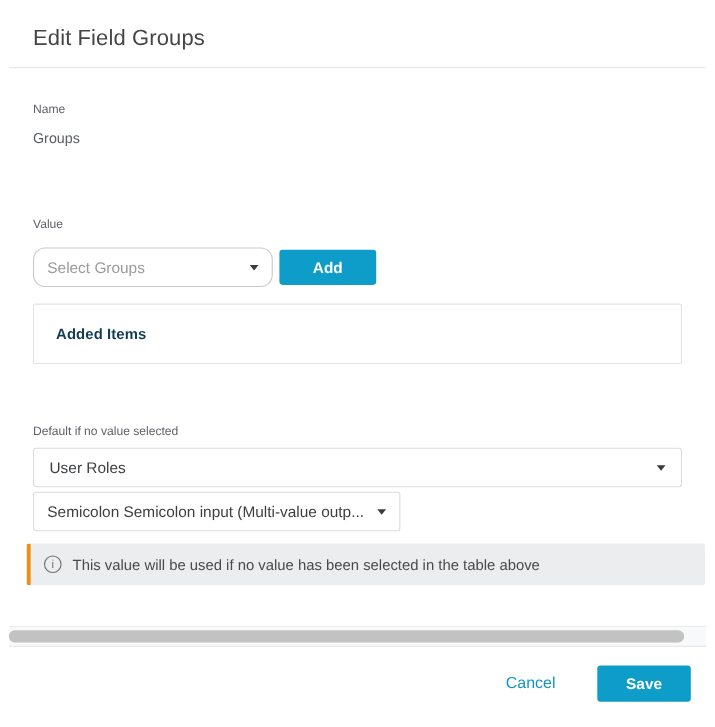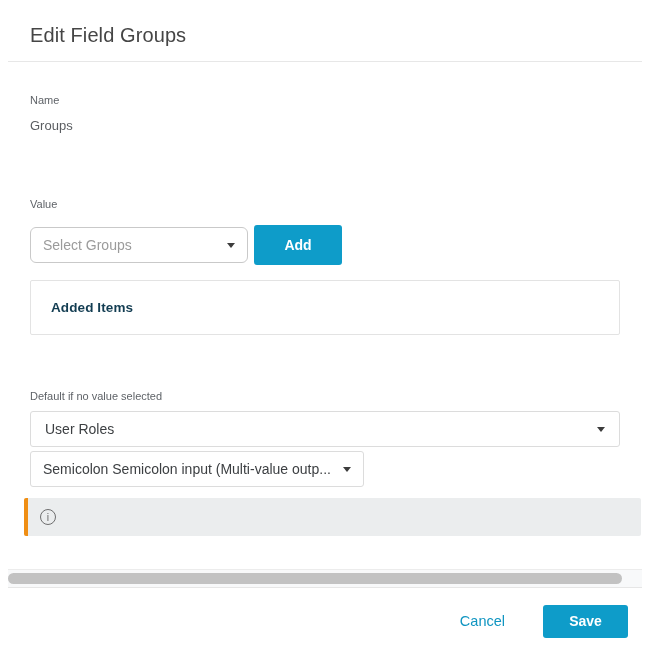--- a/index.html
+++ b/index.html
@@ -44,21 +44,21 @@
   .name-value { margin-top: 10px; font-size: 13px; color: #5a5d61; line-height: 16px; }
   .lbl-value { margin-top: 62px; }
   .value-row {
     margin-top: 13px;
     display: flex; align-items: center;
   }
   .select-box {
     height: 36px;
     background: #fff;
     border: 1px solid #c9c9c9;
-    border-radius: 6px;
+    border-radius: 11px;
     display: flex; align-items: center;
     padding: 0 12px;
     cursor: pointer;
   }
   .select-box .select-text { flex: 1 1 auto; font-size: 14px; color: #3c3f42; white-space: nowrap; overflow: hidden; }
   .select-box .placeholder-text { color: #9b9b9b; }
   .caret {
     width: 0; height: 0; flex: 0 0 auto;
     border-left: 4.5px solid transparent;
     border-right: 4.5px solid transparent;
@@ -66,21 +66,21 @@
     margin-left: 10px;
   }
   .sel-groups { width: 218px; }
   .btn {
     border: none; cursor: pointer;
     background: #0e9cc9; color: #ffffff;
     font-family: "Liberation Sans", sans-serif;
     font-weight: 700; font-size: 14px;
     border-radius: 3px;
   }
-  .btn-add { width: 88px; height: 40px; margin-left: 6px; }
+  .btn-add { width: 88px; height: 32px; margin-left: 6px; }
   .added-panel {
     margin-top: 15px;
     height: 55px;
     border: 1px solid #e3e3e3;
     border-radius: 2px;
     display: flex; align-items: center;
     padding: 0 20px;
   }
   .added-title {
     font-size: 13.5px; font-weight: 700; color: #133d52;
@@ -178,20 +178,21 @@
         <span class="caret"></span>
       </div>
 
       <div class="select-box dd-delim">
         <span class="select-text">Semicolon Semicolon input (Multi-value outp...</span>
         <span class="caret"></span>
       </div>
 
       <div class="info-banner">
         <span class="info-icon">i</span>
+        <span class="info-text">This value will be used if no value has been selected in the table above</span>
       </div>
 
     </div>
 
     <div class="scroll-strip">
       <div class="scroll-thumb"></div>
     </div>
 
     <div class="modal-footer">
       <button class="cancel-link">Cancel</button>

